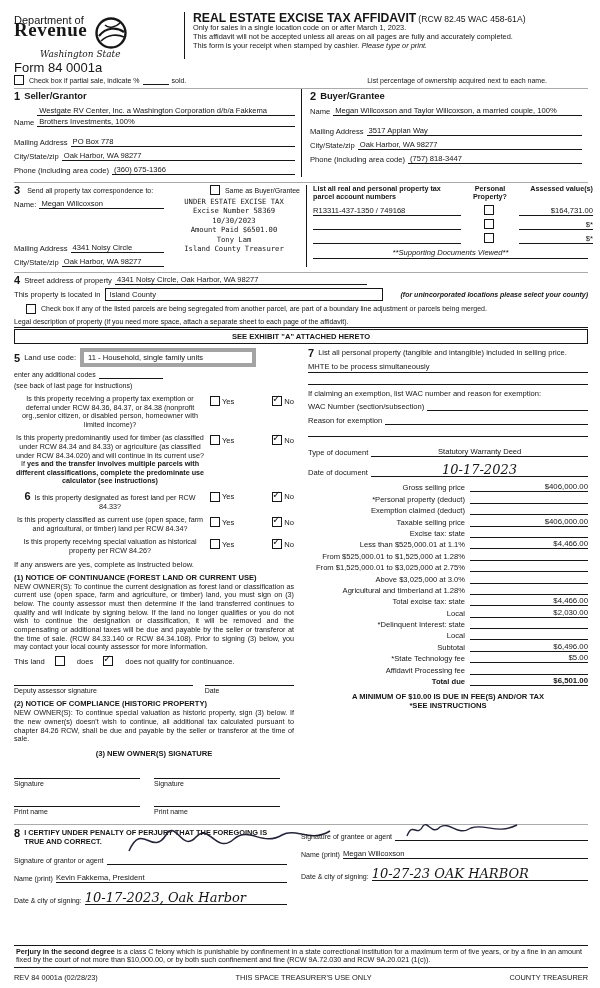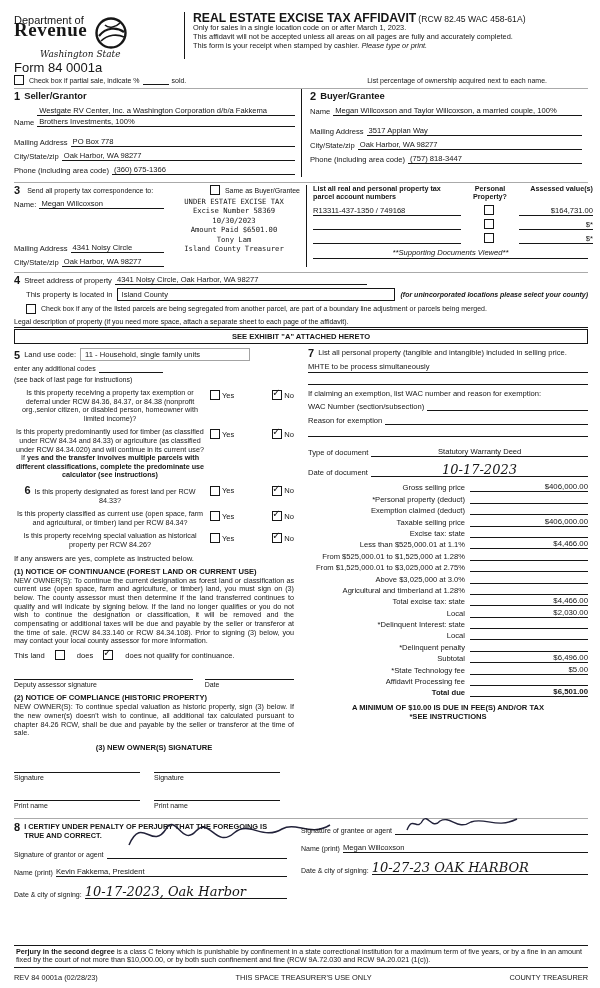--- a/index.html
+++ b/index.html
@@ -53,21 +53,21 @@
   .prow { align-items:flex-end; height:14px; }
   .pdocs { margin-top:4px; text-align:center; border-bottom:1px solid #161616; padding-bottom:1px; }
   
   .sec4 { margin-top:5px; border-top:1px solid #aaa; padding-top:2px; }
   .county-box { border:1px solid #161616; width:268px; padding:1px 4px; margin-left:4px; }
   .exhibit-box { border:1px solid #161616; text-align:center; font-weight:bold; padding:2px 0; margin-top:1px; }
   
   .mid { margin-top:4px; }
   .midleft { width:288px; flex:none; padding-right:8px; box-sizing:border-box; }
   .midright { padding-left:6px; }
-  .luc-box { border:1px solid #a3a3a3; padding:1px 4px; margin-left:4px; min-width:160px; }
+  .luc-box { border:4px solid #a3a3a3; padding:1px 4px; margin-left:4px; min-width:160px; }
   .q { margin-top:5px; align-items:flex-start; }
   .qtext { font-size:7.2px; line-height:8.6px; padding-right:4px;text-align:center; }
   .yn { width:84px; flex:none; display:flex; justify-content:space-between; padding-top:1px; }
   .pair { display:flex; align-items:center; }
   .para { font-size:7.2px; line-height:8.7px; text-align:justify; margin-top:1px; }
   .ntitle { font-weight:bold; margin-top:4px; }
   .sigline { border-bottom:1px solid #161616; height:12px; }
   .sigcell { flex:1; margin-right:14px; }
   
   .fin { align-items:flex-end; height:11.4px; margin-top:0; }
@@ -239,21 +239,21 @@
   </div>
 
   <div class="sec4">
     <div class="row" style="align-items:flex-end;">
       <span class="secnum">4</span>
       <span class="lbl">Street address of property</span>
       <span class="val ul" style="width:250px;">4341 Noisy Circle, Oak Harbor, WA 98277</span>
       <span class="grow"></span>
     </div>
     <div class="row" style="align-items:center; margin-top:3px;">
-      <span style="margin-left:12px;">This property is located in</span>
+      <span style="">This property is located in</span>
       <span class="county-box">Island County</span>
       <span class="grow"></span>
       <span class="b i sm">(for unincorporated locations please select your county)</span>
     </div>
     <div class="row" style="align-items:flex-start; margin-top:3px; gap:3px;">
       <span style="margin-left:12px;" class="cb"></span>
       <span class="sm">Check box if any of the listed parcels are being segregated from another parcel, are part of a boundary line adjustment or parcels being merged.</span>
     </div>
     <div class="ul sm" style="margin-top:3px; padding-bottom:1px;">Legal description of property (if you need more space, attach a separate sheet to each page of the affidavit).</div>
     <div class="exhibit-box">SEE EXHIBIT "A" ATTACHED HERETO</div>
@@ -463,24 +463,20 @@
         <div class="row fin">
             <span class="flabel">Local</span>
             <span class="fval ul">$2,030.00</span>
           </div>
         <div class="row fin">
             <span class="flabel">*Delinquent Interest: state</span>
             <span class="fval ul"></span>
           </div>
         <div class="row fin">
             <span class="flabel">Local</span>
-            <span class="fval ul"></span>
-          </div>
-        <div class="row fin">
-            <span class="flabel">*Delinquent penalty</span>
             <span class="fval ul"></span>
           </div>
         <div class="row fin">
             <span class="flabel">Subtotal</span>
             <span class="fval ul">$6,496.00</span>
           </div>
         <div class="row fin">
             <span class="flabel">*State Technology fee</span>
             <span class="fval ul">$5.00</span>
           </div>

